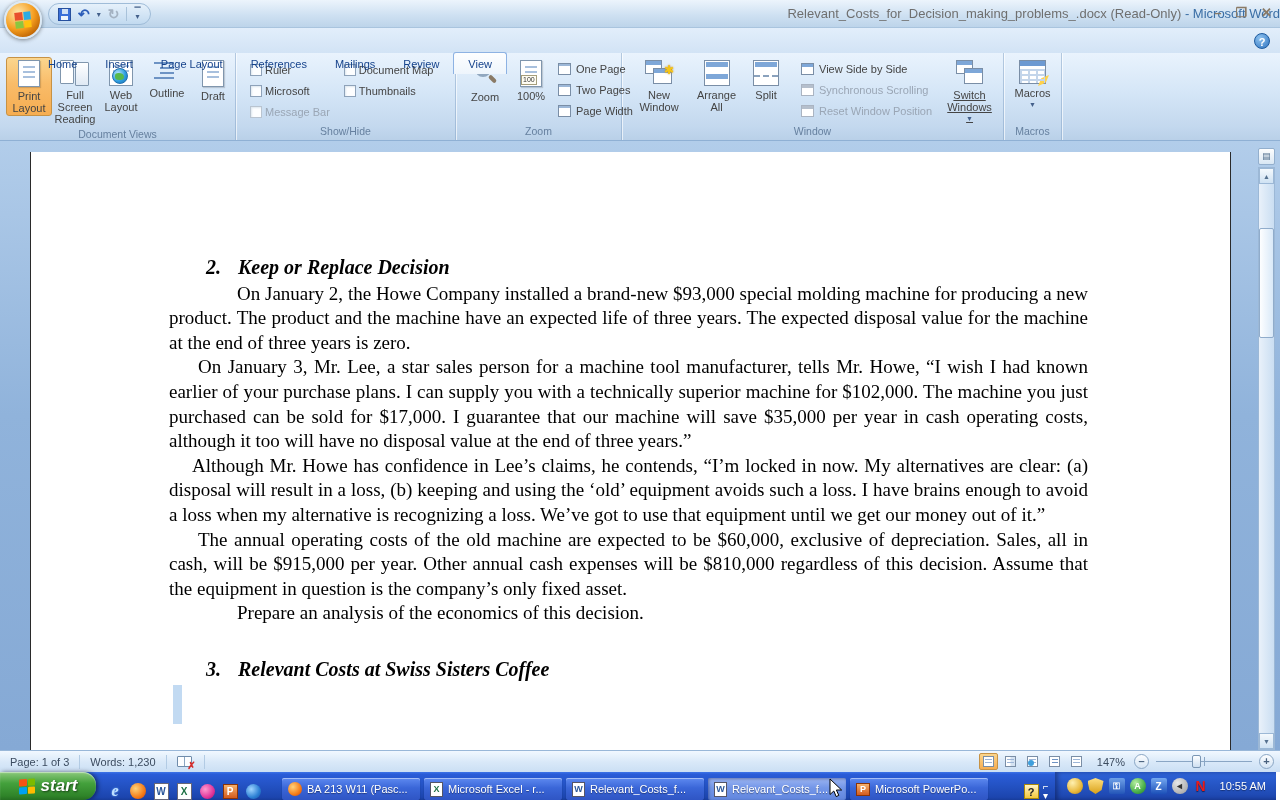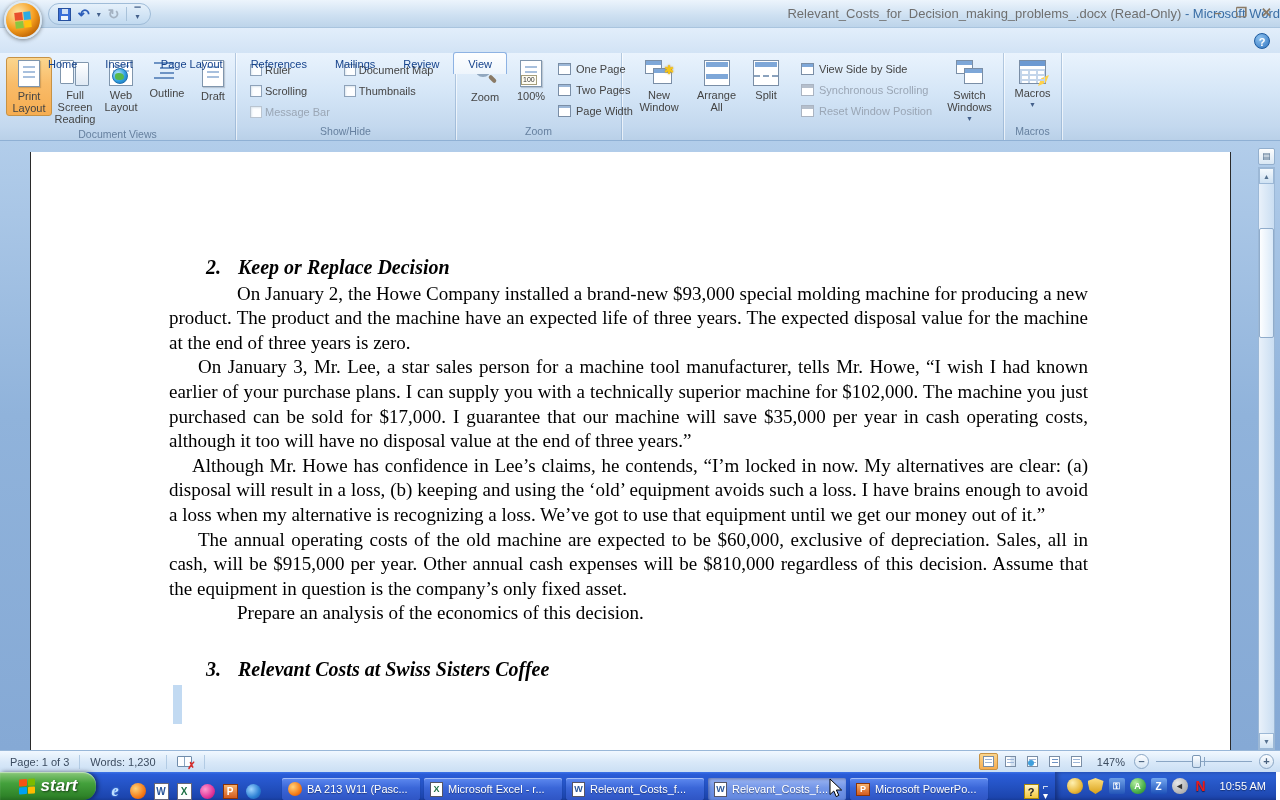--- a/index.html
+++ b/index.html
@@ -338,21 +338,21 @@
 
   <div class="group" style="width:220px;">
     <div class="group-content">
       <div class="chkcol">
         <div class="chk">
           <div class="box"></div>
           <span>Ruler</span>
         </div>
         <div class="chk">
           <div class="box"></div>
-          <span>Scrolling</span>
+          <span>Microsoft</span>
         </div>
         <div class="chk disabled">
           <div class="box"></div>
           <span>Message Bar</span>
         </div>
       </div>
       <div class="chkcol">
         <div class="chk">
           <div class="box"></div>
           <span>Document Map</span>
@@ -425,29 +425,30 @@
         </div>
         <div class="smallbtn disabled">
           <div class="mini-ic gray"></div>
           <span>Synchronous Scrolling</span>
         </div>
         <div class="smallbtn disabled">
           <div class="mini-ic gray"></div>
           <span>Reset Window Position</span>
         </div>
       </div>
-      <div class="bigbtn" style="margin-left:6px;width:62px;">
+      <div class="bigbtn" style="margin-left:6px;width:62px;text-decoration:underline;">
         <div class="ic winpair">
           <div class="w w1"></div>
             <div class="w w2"></div>
           </div>
         <span>Switch Windows</span>
         <span class="caret">▼</span>
       </div>
     </div>
+    <div class="group-label">Window</div>
   </div>
 
   <div class="group" style="width:58px;">
     <div class="group-content" style="justify-content:center;">
       <div class="bigbtn">
         <div class="ic macro">
             <div class="pencil"></div>
           </div>
         <span>Macros</span>
         <span class="caret">▼</span>

